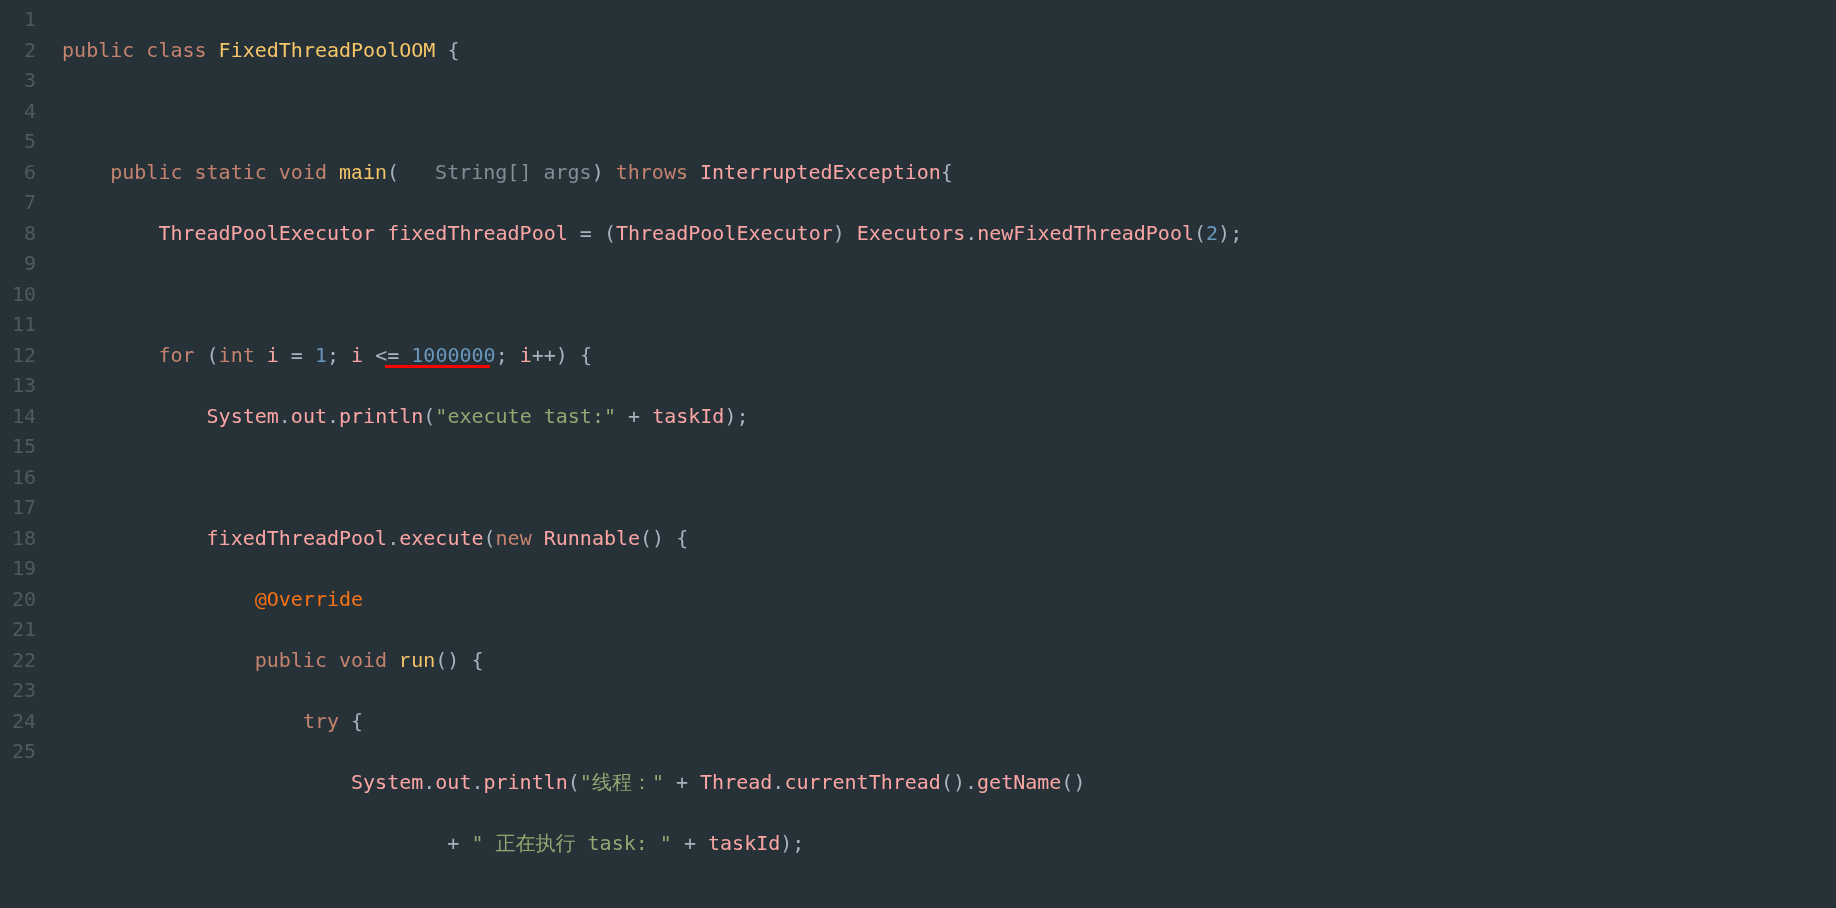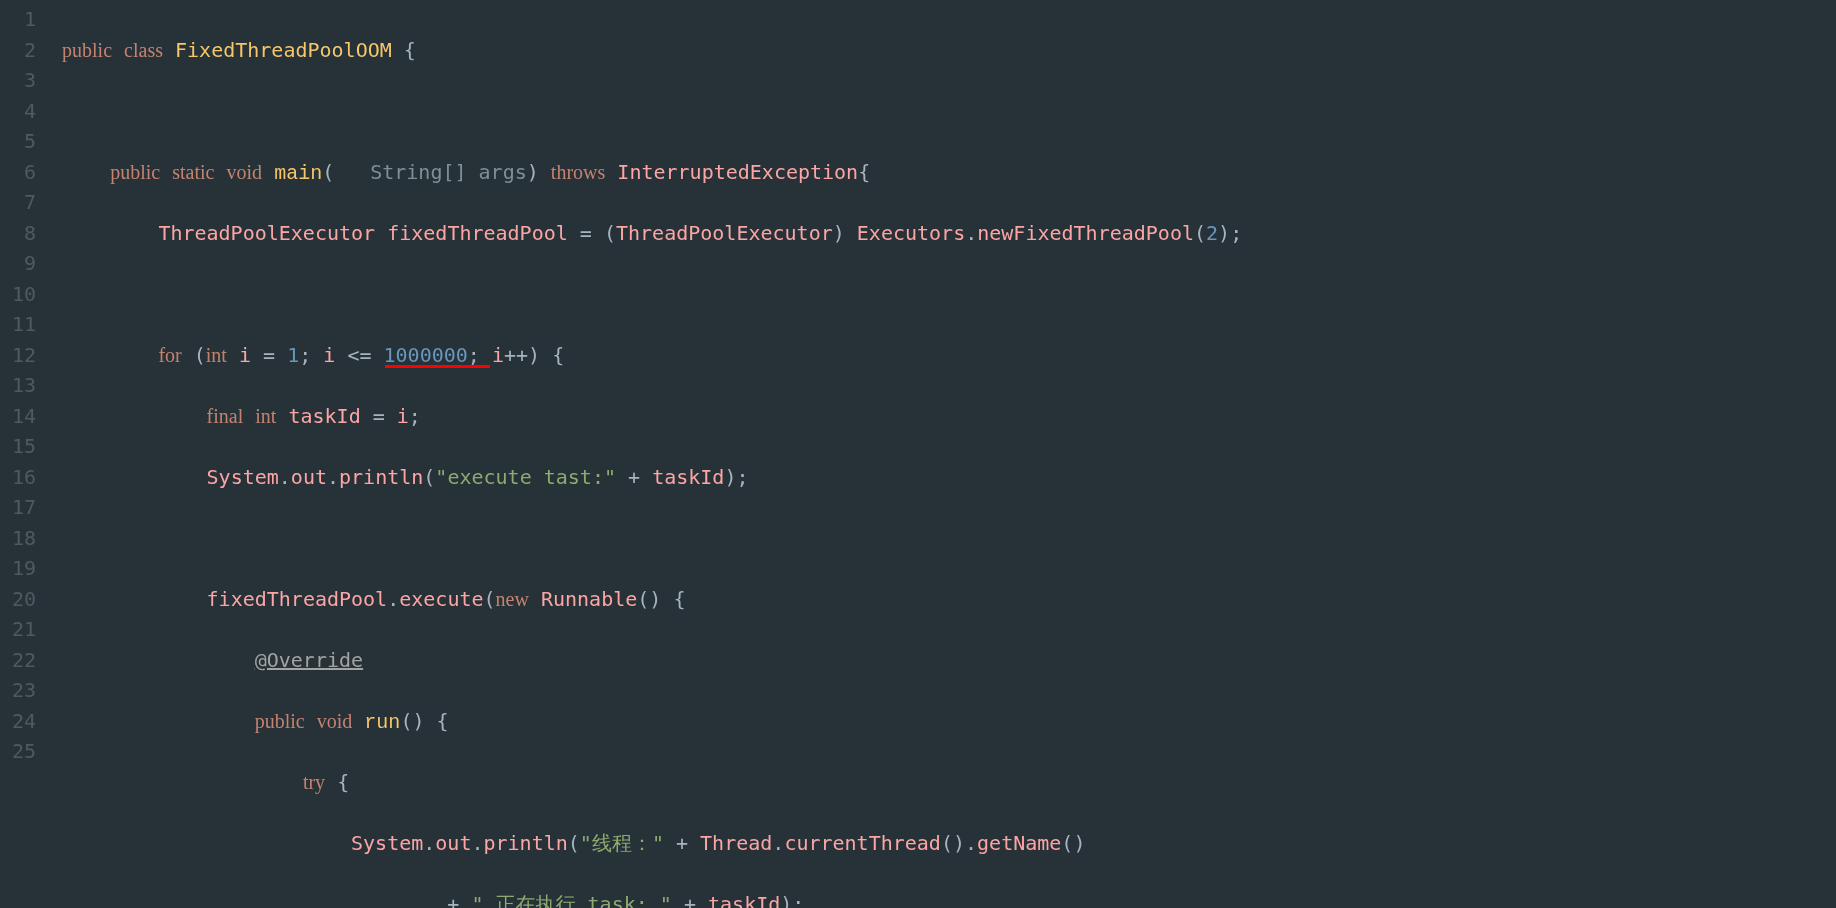--- a/index.html
+++ b/index.html
@@ -24,31 +24,31 @@
     padding-right: 14px;
     user-select: none;
     flex-shrink: 0;
   }
   .gutter .ln { height: 30.5px; }
   .code {
     flex: 1;
     white-space: pre;
   }
   .line { height: 30.5px; position: relative; }
-  .kw { color: #c5836f; font-family: Liberation Serif, serif; }         
+  .kw { color: #c5836f; }         
   .ident { color: #fca5a5; }
   .classname { color: #f6c668; }    
   .method-decl { color: #f6c668; font-family: Liberation Mono, monospace; }  
   .param { color: #7e8f95; margin-left: 36px; }        
   .paren { color: #a7b4bf; }
   .brace { color: #a7b4bf; }
   .op { color: #a7b4bf; }
   .num { color: #6897bb; }
   .str { color: #8fa970; }
-  .ann { color: #a3a3a3; text-decoration: underline; }
+  .ann { color: #f97316; }
   .underline-red {
     position: absolute;
     height: 3px;
     background: #ff0000;
     bottom: 2px;
   }
 </style>
 </head>
 <body>
 
@@ -81,21 +81,20 @@
     <div class="ln">25</div>
   </div>
 
   <div class="code">
 <div class="line"> <span class="kw">public</span> <span class="kw">class</span> <span class="classname">FixedThreadPoolOOM</span> <span class="brace">{</span></div>
 <div class="line"></div>
 <div class="line">     <span class="kw">public</span> <span class="kw">static</span> <span class="kw">void</span> <span class="method-decl">main</span><span class="paren">(</span><span class="param">String[] args</span><span class="paren">)</span> <span class="kw">throws</span> <span class="ident">InterruptedException</span><span class="brace">{</span></div>
 <div class="line">         <span class="ident">ThreadPoolExecutor</span> <span class="ident">fixedThreadPool</span> <span class="op">=</span> <span class="paren">(</span><span class="ident">ThreadPoolExecutor</span><span class="paren">)</span> <span class="ident">Executors</span><span class="op">.</span><span class="ident">newFixedThreadPool</span><span class="paren">(</span><span class="num">2</span><span class="paren">)</span><span class="op">;</span></div>
 <div class="line"></div>
 <div class="line">         <span class="kw">for</span> <span class="paren">(</span><span class="kw">int</span> <span class="ident">i</span> <span class="op">=</span> <span class="num">1</span><span class="op">;</span> <span class="ident">i</span> <span class="op">&lt;=</span> <span class="num">1000000</span><span class="op">;</span> <span class="ident">i</span><span class="op">++</span><span class="paren">)</span> <span class="brace">{</span><span class="underline-red" style="left:335px;width:105px;"></span></div>
-<div class="line">             <span class="kw">final</span> <span class="kw">int</span> <span class="ident">taskId</span> <span class="op">=</span> <span class="ident">i</span><span class="op">;</span></div>
 <div class="line">             <span class="ident">System</span><span class="op">.</span><span class="ident">out</span><span class="op">.</span><span class="ident">println</span><span class="paren">(</span><span class="str">"execute tast:"</span> <span class="op">+</span> <span class="ident">taskId</span><span class="paren">)</span><span class="op">;</span></div>
 <div class="line"></div>
 <div class="line">             <span class="ident">fixedThreadPool</span><span class="op">.</span><span class="ident">execute</span><span class="paren">(</span><span class="kw">new</span> <span class="ident">Runnable</span><span class="paren">()</span> <span class="brace">{</span></div>
 <div class="line">                 <span class="ann">@Override</span></div>
 <div class="line">                 <span class="kw">public</span> <span class="kw">void</span> <span class="method-decl">run</span><span class="paren">()</span> <span class="brace">{</span></div>
 <div class="line">                     <span class="kw">try</span> <span class="brace">{</span></div>
 <div class="line">                         <span class="ident">System</span><span class="op">.</span><span class="ident">out</span><span class="op">.</span><span class="ident">println</span><span class="paren">(</span><span class="str">"线程："</span> <span class="op">+</span> <span class="ident">Thread</span><span class="op">.</span><span class="ident">currentThread</span><span class="paren">()</span><span class="op">.</span><span class="ident">getName</span><span class="paren">()</span></div>
 <div class="line">                                 <span class="op">+</span> <span class="str">" 正在执行 task: "</span> <span class="op">+</span> <span class="ident">taskId</span><span class="paren">)</span><span class="op">;</span></div>
 
 

